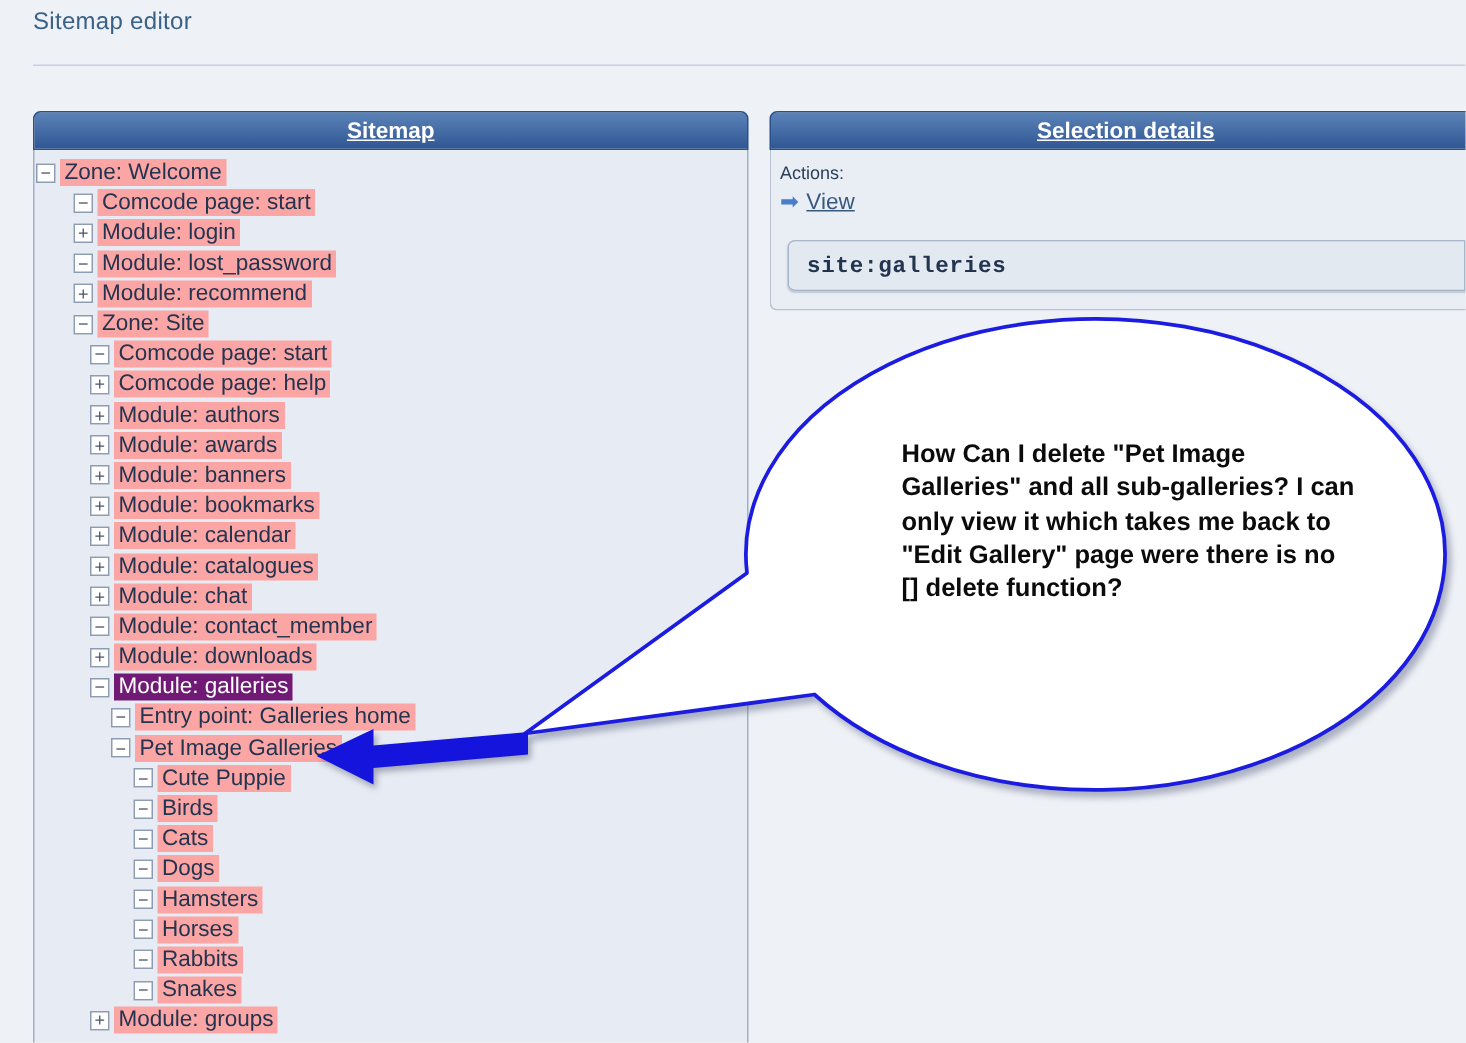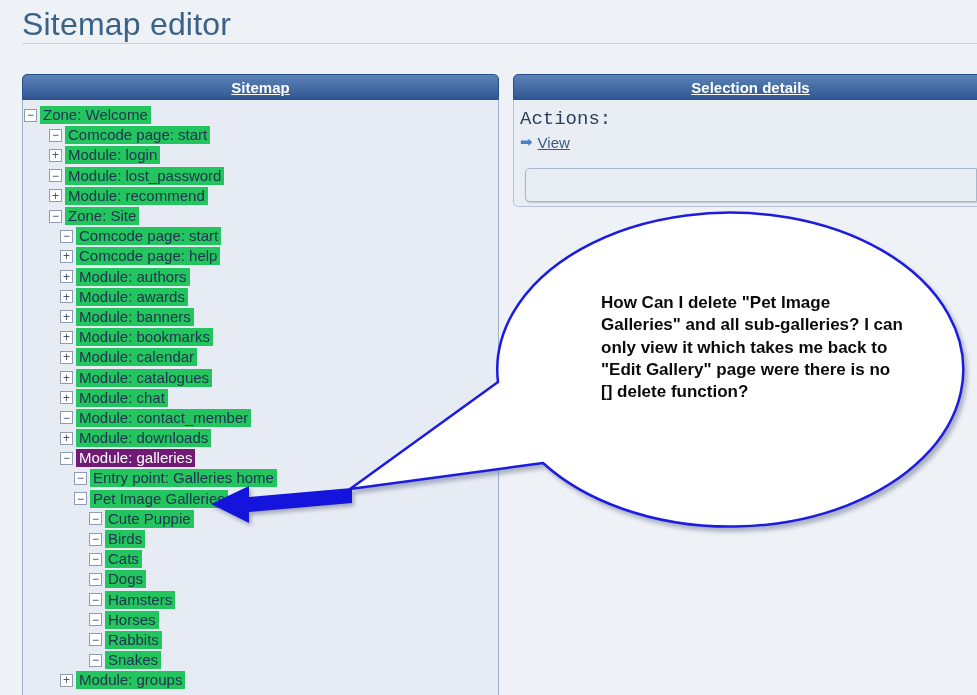--- a/index.html
+++ b/index.html
@@ -4,21 +4,21 @@
 <style>
   * { margin:0; padding:0; box-sizing:border-box; }
   html,body { width:977px; height:695px; overflow:hidden; }
   body {
     background:#eef1f6;
     font-family:"Liberation Sans","DejaVu Sans",sans-serif;
     position:relative;
   }
   .page-title {
     position:absolute; left:22px; top:6px;
-    font-size:32px; font-weight:500; color:#3a6286;
+    font-size:16px; font-weight:500; color:#3a6286;
     letter-spacing:.2px;
   }
   .title-rule {
     position:absolute; left:22px; top:43px; right:0; height:0;
     border-top:1px solid #c5d2e2;
   }
 
   
   .panel { position:absolute; }
   .panel-header {
@@ -49,25 +49,25 @@
     height:20.2px; display:flex; align-items:center;
     font-size:15px; color:#22344f; white-space:nowrap;
   }
   .toggle-box {
     width:13px; height:13px; flex:0 0 13px;
     background:#fff; border:1px solid #8e9cb2;
     display:inline-flex; align-items:center; justify-content:center;
     font-size:12px; line-height:10px; color:#4a5568;
     margin-right:3px; cursor:pointer;
   }
-  .tree-label { background:#22c55e; padding:0 3px; line-height:18px; cursor:pointer; }
+  .tree-label { background:#fca5a5; padding:0 3px; line-height:18px; cursor:pointer; }
   .tree-label.selected { background:#701a75; color:#fff; }
 
   
-  .actions-label { font-size:19px; color:#2c3e5a;font-family:Liberation Mono, monospace; }
+  .actions-label { font-size:12px; color:#2c3e5a; }
   .view-row { margin-top:3px; display:flex; align-items:center; font-size:15px; }
   .view-arrow { color:#4a7ec8; font-size:15px; margin-right:5px; }
   .view-link { color:#3a587e; text-decoration:underline; cursor:pointer;text-align:center; }
   .pagelink-row {
     margin:17px 0 0 5px; height:34px; display:flex;
     border:1px solid #a8b6c9; border-radius:5px 0 0 5px;
     overflow:hidden; box-shadow:0 1px 1px rgba(120,135,160,.35);
   }
   .pagelink-label {
     width:162px; flex:0 0 162px;
@@ -222,20 +222,21 @@
 
 <div class="panel" id="selection-panel">
   <div class="panel-header">Selection details</div>
   <div class="panel-body">
     <div class="actions-label">Actions:</div>
     <div class="view-row">
       <span class="view-arrow">➡</span>
       <a class="view-link">View</a>
     </div>
     <div class="pagelink-row">
+      <div class="pagelink-value">site:galleries</div>
     </div>
   </div>
 </div>
 
 <svg id="bubble-svg" width="977" height="695" viewBox="0 0 977 695">
   <path d="M 350 489 L 498 382 A 233 157 0 1 1 543 463 Z" fill="#ffffff" stroke="#1c1ce0" stroke-width="2.5" stroke-linejoin="round"></path>
 </svg>
 <div class="bubble-text">How Can I delete "Pet Image Galleries" and all sub-galleries? I can only view it which takes me back to "Edit Gallery" page were there is no [] delete function?</div>
 
 <svg id="arrow-svg" width="977" height="695" viewBox="0 0 977 695">

